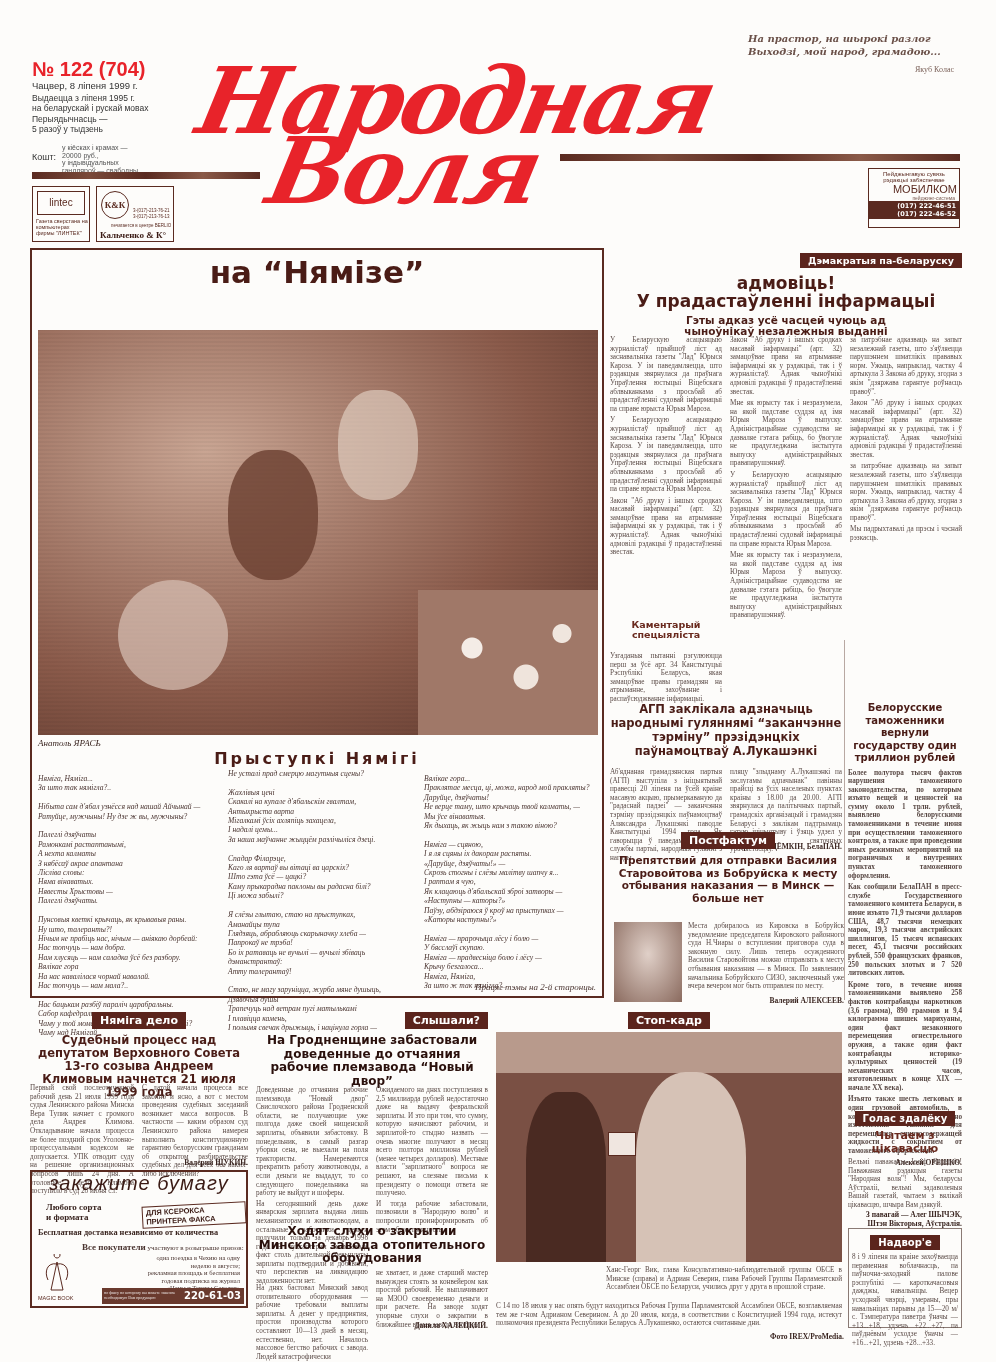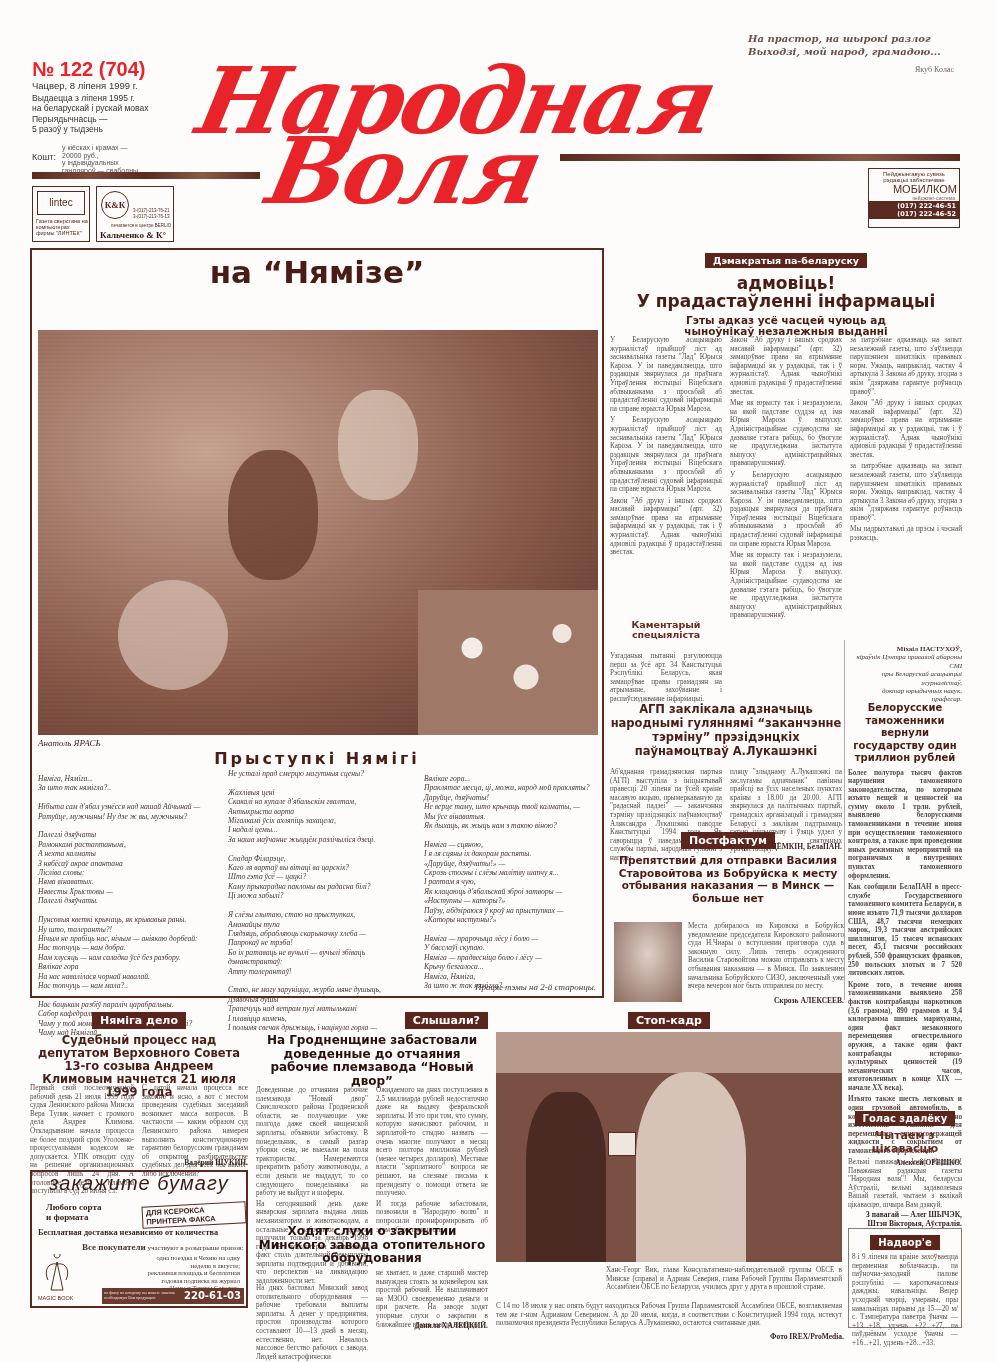--- a/index.html
+++ b/index.html
@@ -162,21 +162,21 @@
 Няміга — прарочыца лёсу і болю —
 У бясслаўі скупаю.
 Няміга — прадвесніца болю і лёсу —
 Крычу безгалоса...
 Няміга, Няміга,
 За што ж так нямігла?..</div>
   <div class="abs poem" style="right:6px;bottom:4px;font-size:9px;">Працяг тэмы на 2-й старонцы.</div>
 </div>
 
 <div class="abs" style="left:610px;top:250px;width:352px;height:450px;">
-  <div style="text-align:center;"><span class="kicker" style="font-size:9.5px;">Дэмакратыя па-беларуску</span></div>
+  <div style="text-align:right;"><span class="kicker" style="font-size:9.5px;">Дэмакратыя па-беларуску</span></div>
   <div class="h-sans" style="font-size:17px;margin-top:6px;">
     <div>адмовіць!</div>
     <div>У прадастаўленні інфармацыі</div>
   </div>
   <div class="h-sans" style="font-size:10.5px;margin:4px 40px 0;">Гэты адказ усё часцей чуюць ад чыноўнікаў незалежныя выданні</div>
   <div class="col body-text" style="left:0;top:86px;width:112px;">
     <p>У Беларускую асацыяцыю журналістаў прыйшоў ліст ад заснавальніка газеты "Лад" Юрыся Кароза. У ім паведамляецца, што рэдакцыя звярнулася да праўнага Упраўлення юстыцыі Віцебскага аблвыканкама з просьбай аб прадастаўленні судовай інфармацыі па справе юрыста Юрыя Мароза.</p>
     <p style="margin-top:3px;">У Беларускую асацыяцыю журналістаў прыйшоў ліст ад заснавальніка газеты "Лад" Юрыся Кароза. У ім паведамляецца, што рэдакцыя звярнулася да праўнага Упраўлення юстыцыі Віцебскага аблвыканкама з просьбай аб прадастаўленні судовай інфармацыі па справе юрыста Юрыя Мароза.</p>
     <p style="margin-top:3px;">Закон "Аб друку і іншых сродках масавай інфармацыі" (арт. 32) замацоўвае права на атрыманне інфармацыі як у рэдакцыі, так і ў журналістаў. Аднак чыноўнікі адмовілі рэдакцыі ў прадастаўленні звестак.</p>
   </div>
@@ -188,26 +188,20 @@
     <p>Закон "Аб друку і іншых сродках масавай інфармацыі" (арт. 32) замацоўвае права на атрыманне інфармацыі як у рэдакцыі, так і ў журналістаў. Аднак чыноўнікі адмовілі рэдакцыі ў прадастаўленні звестак.</p>
     <p style="margin-top:3px;">Мне як юрысту так і незразумела, на якой падставе суддзя ад імя Юрыя Мароза ў выпуску. Адміністрацыйнае судаводства не дазваляе гэтага рабіць, бо ўвогуле не прадугледжана інстытута выпуску адміністрацыйных правапарушэнняў.</p>
     <p style="margin-top:3px;">У Беларускую асацыяцыю журналістаў прыйшоў ліст ад заснавальніка газеты "Лад" Юрыся Кароза. У ім паведамляецца, што рэдакцыя звярнулася да праўнага Упраўлення юстыцыі Віцебскага аблвыканкама з просьбай аб прадастаўленні судовай інфармацыі па справе юрыста Юрыя Мароза.</p>
     <p style="margin-top:3px;">Мне як юрысту так і незразумела, на якой падставе суддзя ад імя Юрыя Мароза ў выпуску. Адміністрацыйнае судаводства не дазваляе гэтага рабіць, бо ўвогуле не прадугледжана інстытута выпуску адміністрацыйных правапарушэнняў.</p>
   </div>
   <div class="col body-text" style="left:240px;top:86px;width:112px;">
     <p>за патрэбнае адказваць на запыт незалежнай газеты, што з'яўляецца парушэннем шматлікіх прававых норм. Ужыць, напрыклад, частку 4 артыкула 3 Закона аб друку, згодна з якім "дзяржава гарантуе роўнасць правоў".</p>
     <p style="margin-top:3px;">Закон "Аб друку і іншых сродках масавай інфармацыі" (арт. 32) замацоўвае права на атрыманне інфармацыі як у рэдакцыі, так і ў журналістаў. Аднак чыноўнікі адмовілі рэдакцыі ў прадастаўленні звестак.</p>
     <p style="margin-top:3px;">за патрэбнае адказваць на запыт незалежнай газеты, што з'яўляецца парушэннем шматлікіх прававых норм. Ужыць, напрыклад, частку 4 артыкула 3 Закона аб друку, згодна з якім "дзяржава гарантуе роўнасць правоў".</p>
     <p style="margin-top:3px;">Мы падрыхтавалі да прэсы і чэснай рэзкасць.</p>
-  </div>
-  <div class="abs" style="left:240px;top:395px;width:112px;text-align:right;font-size:7px;line-height:8.4px;color:#4a3430;">
-    <div style="font-weight:bold;">Міхаіл ПАСТУХОЎ,</div>
-    <div style="font-style:italic;">кіраўнік Цэнтра прававой абароны СМІ</div>
-    <div style="font-style:italic;">пры Беларускай асацыяцыі журналістаў,</div>
-    <div style="font-style:italic;">доктар юрыдычных навук, прафесар.</div>
   </div>
 </div>
 <div class="abs" style="left:844px;top:640px;width:1px;height:360px;background:#b8a8a2;"></div>
 
 <div class="abs" style="left:610px;top:702px;width:232px;height:150px;">
   <div class="h-sans" style="font-size:11.5px;line-height:14px;">АГП заклікала адзначыць народнымі гуляннямі “заканчэнне тэрміну” прэзідэнцкіх паўнамоцтваў А.Лукашэнкі</div>
   <div class="col body-text" style="left:0;top:66px;width:112px;">Аб'яднаная грамадзянская партыя (АГП) выступіла з ініцыятывай правесці 20 ліпеня па ўсёй краіне масавую акцыю, прымеркаваную да "радаснай падзеі" — заканчэння тэрміну прэзідэнцкіх паўнамоцтваў Аляксандра Лукашэнкі паводле Канстытуцыі 1994 года. Як гаворыцца ў паведамленні прэс-службы партыі, народныя гулянні з нагоды</div>
   <div class="col body-text" style="left:120px;top:66px;width:112px;">пляцу "злыднаму А.Лукашэнкі па заслугамы адпачынак" павінны прайсці ва ўсіх населеных пунктах краіны з 18.00 да 20.00. АГП звярнулася да палітычных партый, грамадскіх арганізацый і грамадзян Беларусі з заклікам падтрымаць гэтую ініцыятыву і ўзяць удзел у арганізацыі святочных урачыстасцяў.</div>
   <div class="abs byline" style="right:0;top:140px;">Юрый ПАЦЁМКІН, БелаПАН.</div>
 </div>
@@ -223,21 +217,21 @@
   <div class="byline" style="margin-top:2px;">Алексей ОРЕШКО.</div>
 </div>
 
 <div class="abs" style="left:612px;top:830px;width:232px;height:180px;">
   <div style="text-align:center;"><span class="kicker">Постфактум</span></div>
   <div class="h-sans" style="font-size:10.5px;line-height:12.6px;margin-top:5px;">Препятствий для отправки Василия Старовойтова из Бобруйска к месту отбывания наказания — в Минск — больше нет</div>
   <div class="abs photo" style="left:2px;top:92px;width:68px;height:80px;background:radial-gradient(ellipse at 50% 40%, #e0d0c8, #8a6a5e);"></div>
   <div class="col body-text" style="left:76px;top:92px;width:156px;">
     <p>Места добиралось из Кировска в Бобруйск уведомление председателя Кировского районного суда Н.Чиары о вступлении приговора суда в законную силу. Лишь теперь осужденного Василия Старовойтова можно отправлять к месту отбывания наказания — в Минск. По заявлению начальника Бобруйского СИЗО, заключенный уже вчера вечером мог быть отправлен по месту.</p>
   </div>
-  <div class="abs byline" style="right:0;top:166px;">Скрозь АЛЕКСЕЕВ.</div>
+  <div class="abs byline" style="right:0;top:166px;">Валерий АЛЕКСЕЕВ.</div>
 </div>
 
 <div class="abs" style="left:30px;top:1010px;width:218px;height:150px;">
   <div style="text-align:center;"><span class="kicker">Няміга дело</span></div>
   <div class="h-sans" style="font-size:11.5px;line-height:13px;margin-top:5px;">Судебный процесс над депутатом Верховного Совета 13-го созыва Андреем Климовым начнется 21 июля 1999 года</div>
   <div class="col body-text" style="left:0;top:74px;width:104px;">Первый свой послеотпускной рабочий день 21 июля 1999 года судья Ленинского района Минска Вера Тупик начнет с громкого дела Андрея Климова. Откладывание начала процесса не более поздний срок Уголовно-процессуальным кодексом не допускается. УПК отводит суду на решение организационных вопросов лишь 24 дня. А уголовное дело Климова поступило в суд 28 июня с.г.</div>
   <div class="col body-text" style="left:112px;top:74px;width:106px;">С датой начала процесса все законно и ясно, а вот с местом проведения судебных заседаний возникает масса вопросов. В частности — каким образом суд Ленинского района намерен выполнить конституционную гарантию белорусским гражданам об открытом разбирательстве судебных дел для всех без каких-либо исключений?</div>
   <div class="abs byline" style="right:0;top:148px;">Валерий ЩУКИН.</div>
 </div>
 

